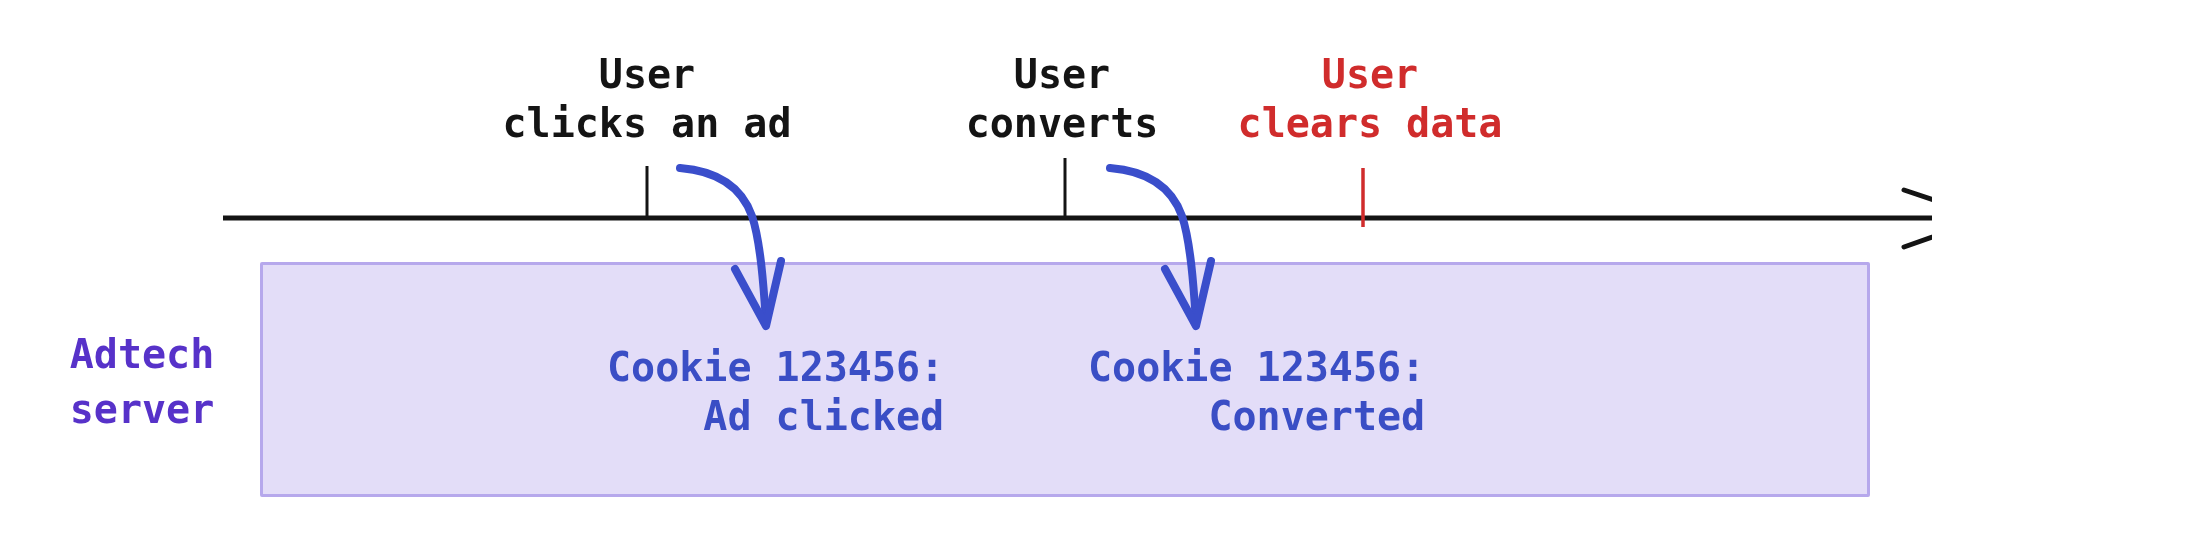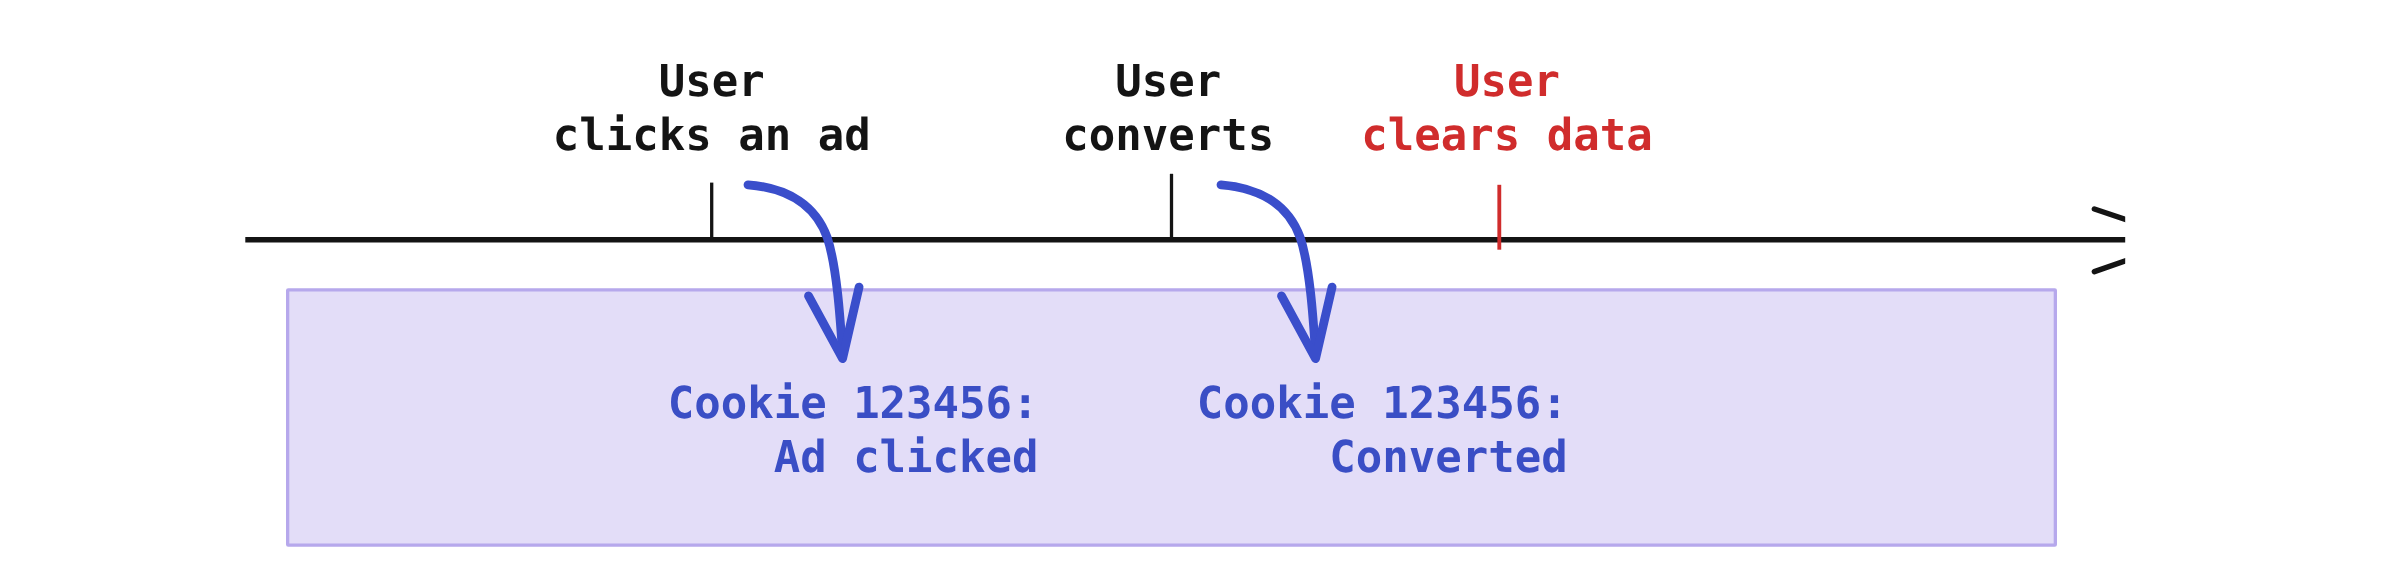--- a/index.html
+++ b/index.html
@@ -126,19 +126,21 @@
 
   <div class="label event-label event-1">User
 clicks an ad</div>
   <div class="label event-label event-2">User
 converts</div>
   <div class="label event-label cleared event-3">User
 clears data</div>
 
   <div class="label time-label">Time</div>
 
+  <div class="label server-label">Adtech
+server</div>
 
   <div class="label record-label record-1">Cookie 123456:
 Ad clicked</div>
   <div class="label record-label record-2">Cookie 123456:
 Converted</div>
 
 </div>
 
 </body></html>

